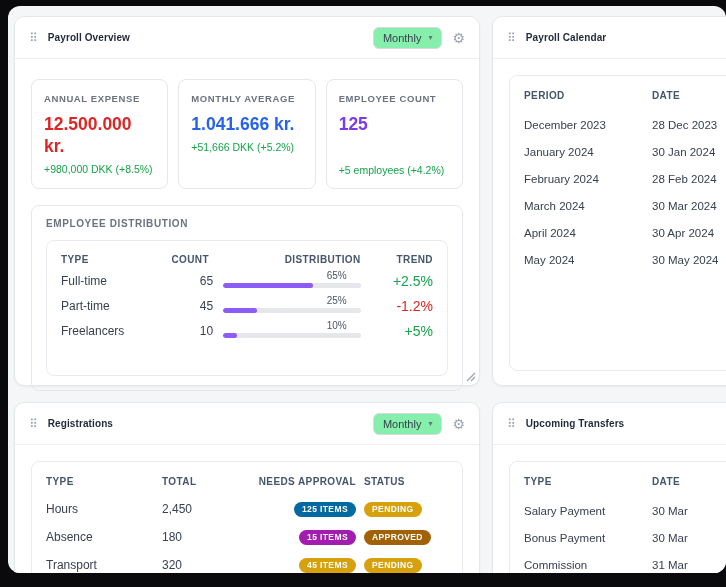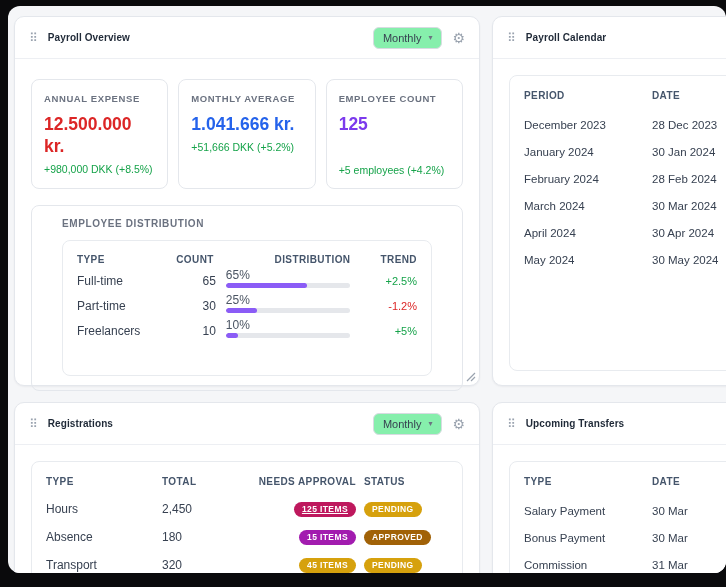--- a/index.html
+++ b/index.html
@@ -51,37 +51,37 @@
   .ov-body { padding: 20px 16px 16px; }
   .stats { display: flex; gap: 10px; }
   .stat {
     flex: 1; border: 1px solid #e4e7ec; border-radius: 8px;
     padding: 13px 12px 11px;
   }
   .stat-label { font-size: 9.5px; font-weight: 700; letter-spacing: .6px; color: #6b7280; line-height: 12px; }
   .stat-value { font-size: 17.5px; font-weight: 700; line-height: 22px; margin-top: 8px; }
   .stat-delta { font-size: 10.5px; line-height: 13px; margin-top: 6px; }
 
-  .dist-section { margin-top: 16px; border: 1px solid #e4e7ec; border-radius: 8px; padding: 12px 30px 14px; }
+  .dist-section { margin-top: 16px; border: 1px solid #e4e7ec; border-radius: 8px; padding: 12px 14px 14px; }
   .dist-title { font-size: 10px; font-weight: 700; letter-spacing: .6px; color: #6b7280; }
   .dist-card { margin-top: 11px; border: 1px solid #e8ebef; border-radius: 8px; padding: 13px 14px; min-height: 136px; }
   .dist-head, .dist-row {
     display: grid;
     grid-template-columns: 1.05fr .5fr 1.5fr .68fr;
     gap: 10px; align-items: end;
   }
   .dist-head { font-size: 10px; font-weight: 700; letter-spacing: .4px; color: #45556b; padding-bottom: 2px; }
   .dist-row { padding: 3px 0 4px; }
   .cell-type  { font-size: 12px; color: #374151; line-height: 14px; }
   .cell-count { font-size: 12px; color: #374151; text-align: right; line-height: 14px; }
-  .cell-trend { font-size: 11px; text-align: right; line-height: 14px; }
+  .cell-trend { font-size: 14px; text-align: right; line-height: 14px; }
   .head-count { text-align: center; }
   .head-dist, .head-trend { text-align: right; }
   .bar-wrap { display: flex; flex-direction: column; }
-  .bar-label { font-size: 12px; color: #4b5563; padding-right: 14px; margin-bottom: 2px; line-height: 11px; }
+  .bar-label { font-size: 10px; color: #4b5563; text-align: right; padding-right: 14px; margin-bottom: 2px; line-height: 11px; }
   .bar-track { height: 5px; background: #e5e7eb; border-radius: 3px; overflow: hidden; }
   .bar-fill { height: 100%; border-radius: 3px; }
   .resize-handle { position: absolute; right: 3px; bottom: 3px; cursor: nwse-resize; }
 
   
   .panel-body { padding: 16px; }
   .data-card { border: 1px solid #e8ebef; border-radius: 8px; padding: 14px; background: #fff; }
   .tall-card { height: 296px; }
 
   .two-col-head, .two-col-row { display: grid; grid-template-columns: 118px 1fr; gap: 10px; }
@@ -152,21 +152,21 @@
               <div class="bar-label">65%</div>
               <div class="bar-track">
                 <div class="bar-fill" style="width: 65%; background: rgb(139, 92, 246);"></div>
               </div>
             </div>
             <div class="cell-trend" style="color: rgb(22, 163, 74);">+2.5%</div>
           </div>
 
           <div class="dist-row">
             <div class="cell-type">Part-time</div>
-            <div class="cell-count">30</div>
+            <div class="cell-count">45</div>
             <div class="bar-wrap">
               <div class="bar-label">25%</div>
               <div class="bar-track">
                 <div class="bar-fill" style="width: 25%; background: rgb(139, 92, 246);"></div>
               </div>
             </div>
             <div class="cell-trend" style="color: rgb(220, 38, 38);">-1.2%</div>
           </div>
 
           <div class="dist-row">
@@ -246,21 +246,21 @@
           <div>TYPE</div>
           <div>TOTAL</div>
           <div class="head-approval">NEEDS APPROVAL</div>
           <div>STATUS</div>
         </div>
 
         <div class="reg-row">
           <div>Hours</div>
           <div>2,450</div>
           <div class="cell-approval">
-            <span class="badge" style="background: #be185d; text-decoration: underline;">125 ITEMS</span>
+            <span class="badge" style="background: #0369a1;">125 ITEMS</span>
           </div>
           <div>
             <span class="badge" style="background: rgb(214, 161, 13);">PENDING</span>
           </div>
         </div>
 
         <div class="reg-row">
           <div>Absence</div>
           <div>180</div>
           <div class="cell-approval">

